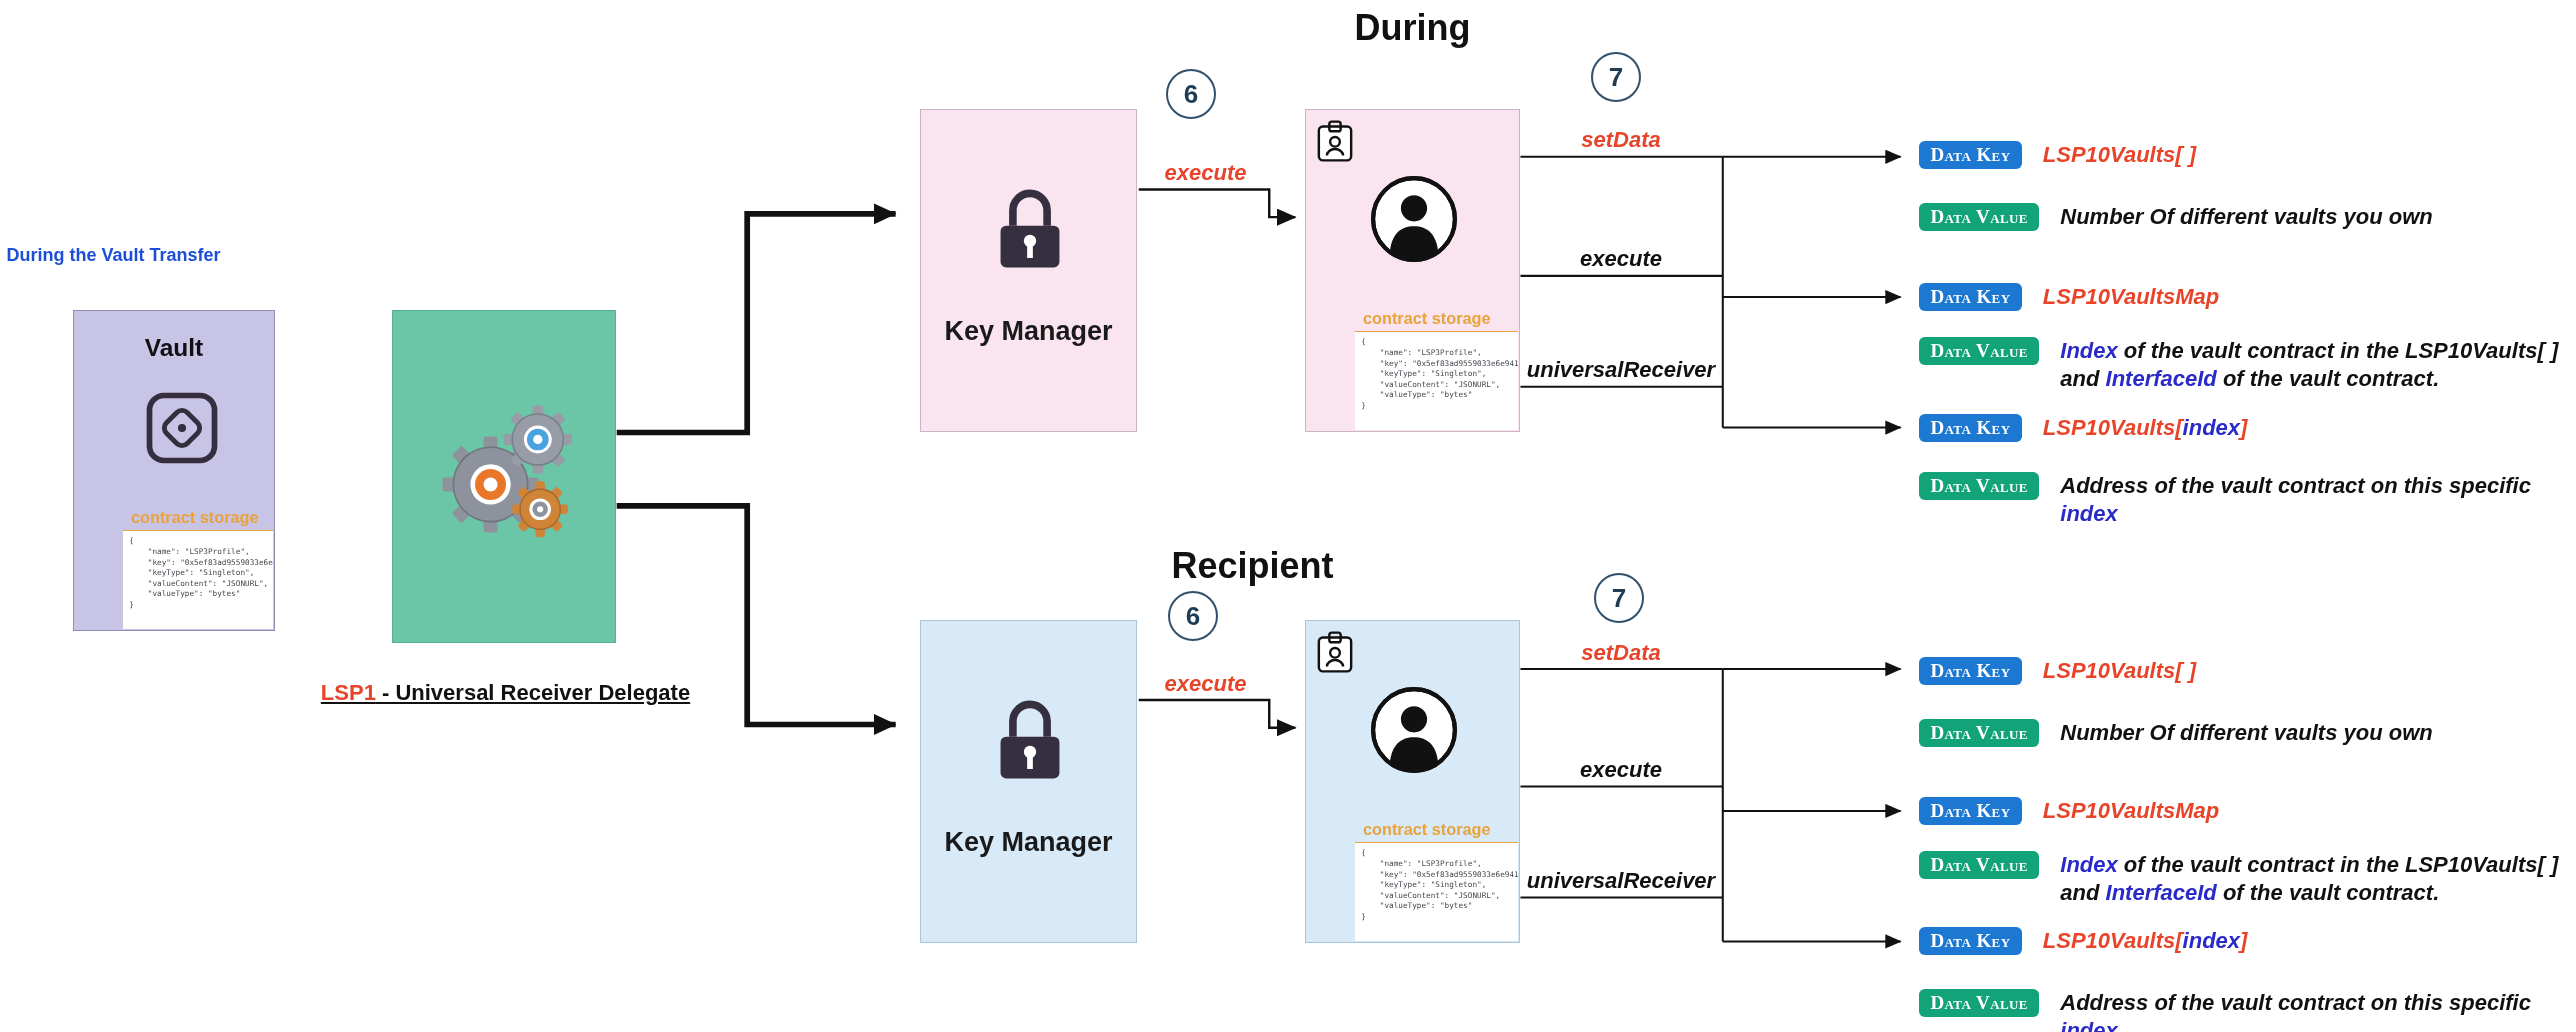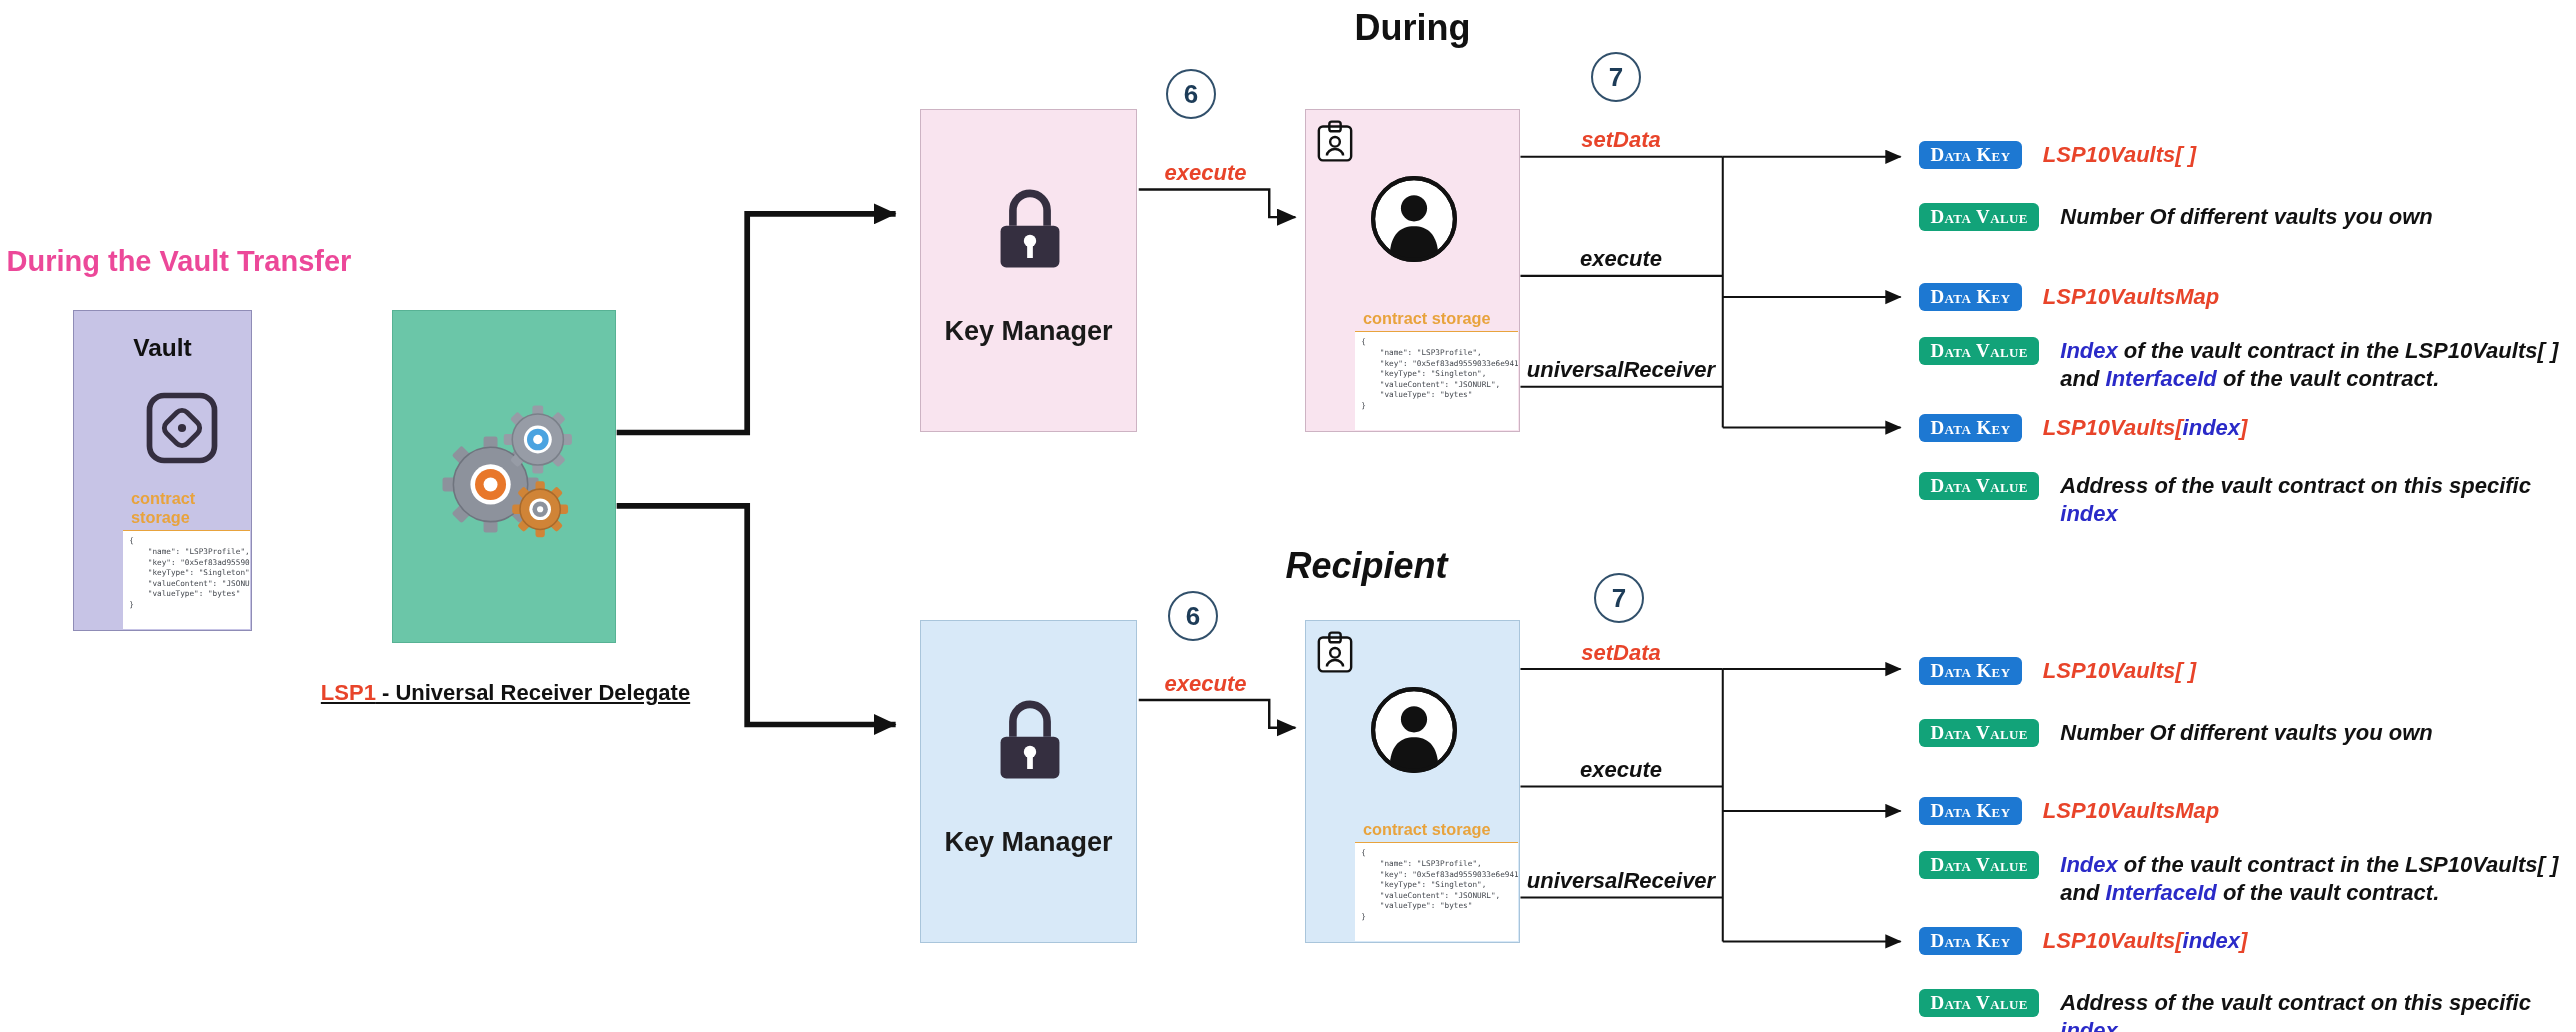--- a/index.html
+++ b/index.html
@@ -9,21 +9,21 @@
   svg.overlay{position:absolute;left:0;top:0;z-index:1;pointer-events:none;}
 
   
   .box{position:absolute;z-index:2;box-sizing:border-box;border:0.8px solid #9a9ab0;}
   .vault-box{background:#c7c4e6;border-color:#8f8cb6;}
   .lsp1-box{background:#6bc6a8;border-color:#57b294;}
   .pink{background:#f9e4ef;border-color:#cdb3c3;}
   .blue{background:#d8e9f8;border-color:#a9c5db;}
 
   .flow-title{position:absolute;z-index:2;font-size:36px;font-weight:bold;color:#111;text-align:center;}
-  .heading{position:absolute;z-index:2;font-size:29px;font-weight:bold;color:#ec4899;}
+  .heading{position:absolute;z-index:2;font-size:18px;font-weight:bold;color:#1d4ed8;}
 
   .step{position:absolute;z-index:3;width:46px;height:46px;border:2.4px solid #31506b;border-radius:50%;
         background:#fff;color:#1d3c58;font-weight:bold;font-size:26px;
         display:flex;align-items:center;justify-content:center;}
 
   .km-label{position:absolute;left:0;right:0;top:206px;text-align:center;
             font-size:27px;font-weight:bold;color:#1a1a1a;}
   .vault-title{position:absolute;left:0;right:0;top:23px;text-align:center;
                font-size:24.5px;font-weight:bold;color:#111;}
 
@@ -83,21 +83,21 @@
     <path d="M1864,964 H2112" fill="none" stroke="#111" stroke-width="2.5"></path>
     <path d="M1864,1100 H2112" fill="none" stroke="#111" stroke-width="2.5"></path>
     <path d="M2112,820 V1154" fill="none" stroke="#111" stroke-width="2.5"></path>
     <path d="M2112,820 H2330" fill="none" stroke="#111" stroke-width="2.5" marker-end="url(#arr)"></path>
     <path d="M2112,994 H2330" fill="none" stroke="#111" stroke-width="2.5" marker-end="url(#arr)"></path>
     <path d="M2112,1154 H2330" fill="none" stroke="#111" stroke-width="2.5" marker-end="url(#arr)"></path>
   </svg>
 
   <div class="heading" style="left:6.5px;top:245px;">During the Vault Transfer</div>
 
-  <div class="box vault-box" style="left:73px;top:310px;width:179px;height:321px;">
+  <div class="box vault-box" style="left:73px;top:310px;width:202px;height:321px;">
     <div class="vault-title">Vault</div>
     <svg class="abs" style="left:69px;top:78px;" width="78" height="78" viewBox="0 0 96 96">
       <rect x="8" y="8" width="80" height="80" rx="18" fill="none" stroke="#342e3f" stroke-width="7"></rect>
       <rect x="30" y="30" width="36" height="36" rx="9" transform="rotate(45 48 48)" fill="none" stroke="#342e3f" stroke-width="6"></rect>
       <circle cx="48" cy="48" r="5" fill="#342e3f"></circle>
     </svg>
     <div class="storage">
       <div class="storage-label">contract storage</div>
       <div class="code">{
     "name": "LSP3Profile",
@@ -237,21 +237,21 @@
   </div>
   <div class="dv-row" style="left:1919px;top:414px;">
     <span class="badge badge-key">Data Key</span>
     <span class="row-text"><span style="color: rgb(232, 68, 42);">LSP10Vaults[</span><span style="color: rgb(42, 42, 200);">index</span><span style="color: rgb(232, 68, 42);">]</span></span>
   </div>
   <div class="dv-row" style="left:1919px;top:472px;">
     <span class="badge badge-value">Data Value</span>
     <span class="row-text"><span style="color: rgb(17, 17, 17);">Address of the vault contract on this specific </span><span style="color: rgb(42, 42, 200);">index</span></span>
   </div>
 
-  <div class="flow-title" style="left:1244px;top:545px;width:245px;font-style:italic;">Recipient</div>
+  <div class="flow-title" style="left:1130px;top:545px;width:245px;">Recipient</div>
   <div class="step" style="left:1168px;top:591px;">6</div>
   <div class="step" style="left:1594px;top:573px;">7</div>
 
   <div class="box blue" style="left:920px;top:620px;width:217px;height:323px;">
     <svg class="abs" style="left:66px;top:72px;" width="86" height="95" viewBox="0 0 90 100">
       <path d="M27,46 V30 a18,18 0 0 1 36,0 V46" fill="none" stroke="#352f40" stroke-width="8"></path>
       <rect x="14" y="46" width="62" height="44" rx="6" fill="#352f40"></rect>
       <circle cx="45" cy="62" r="6.5" fill="#ffffff"></circle>
       <rect x="42" y="66" width="6" height="14" fill="#ffffff"></rect>
     </svg>

